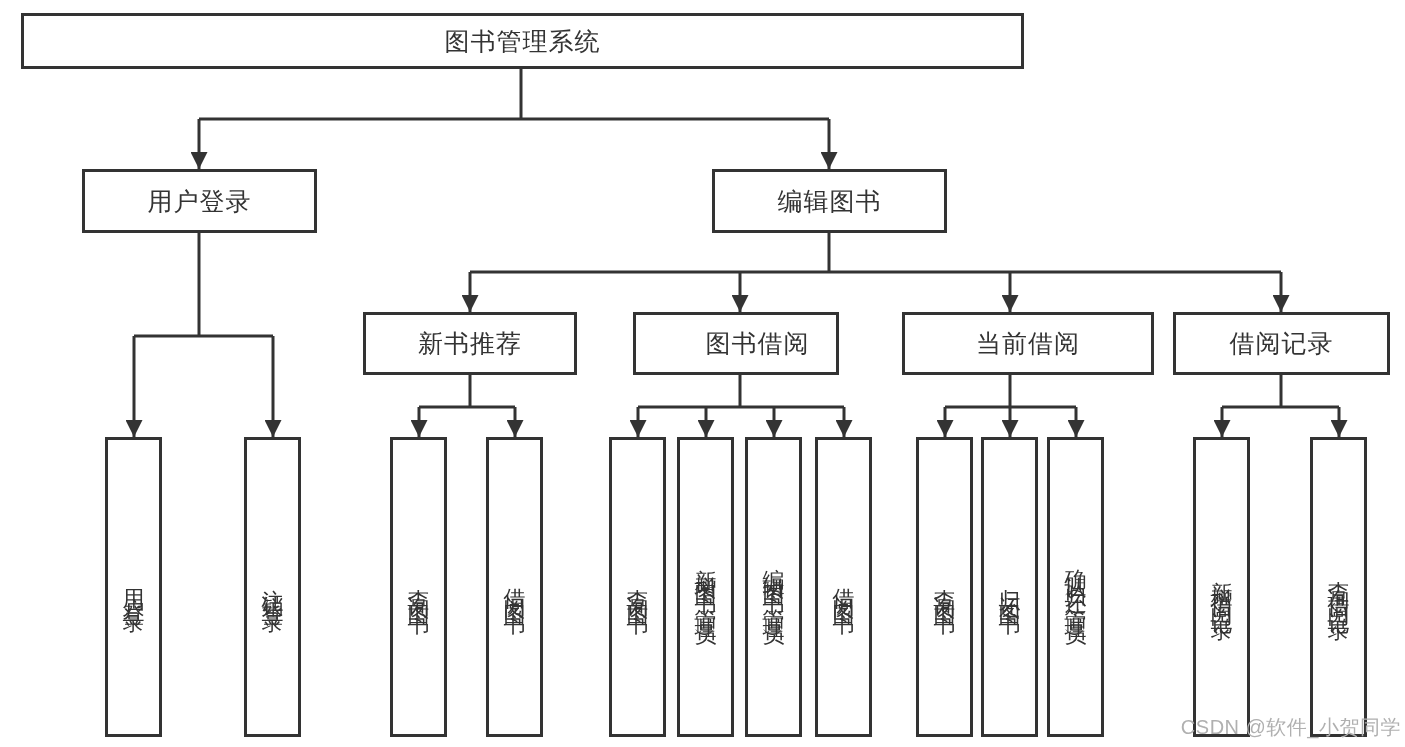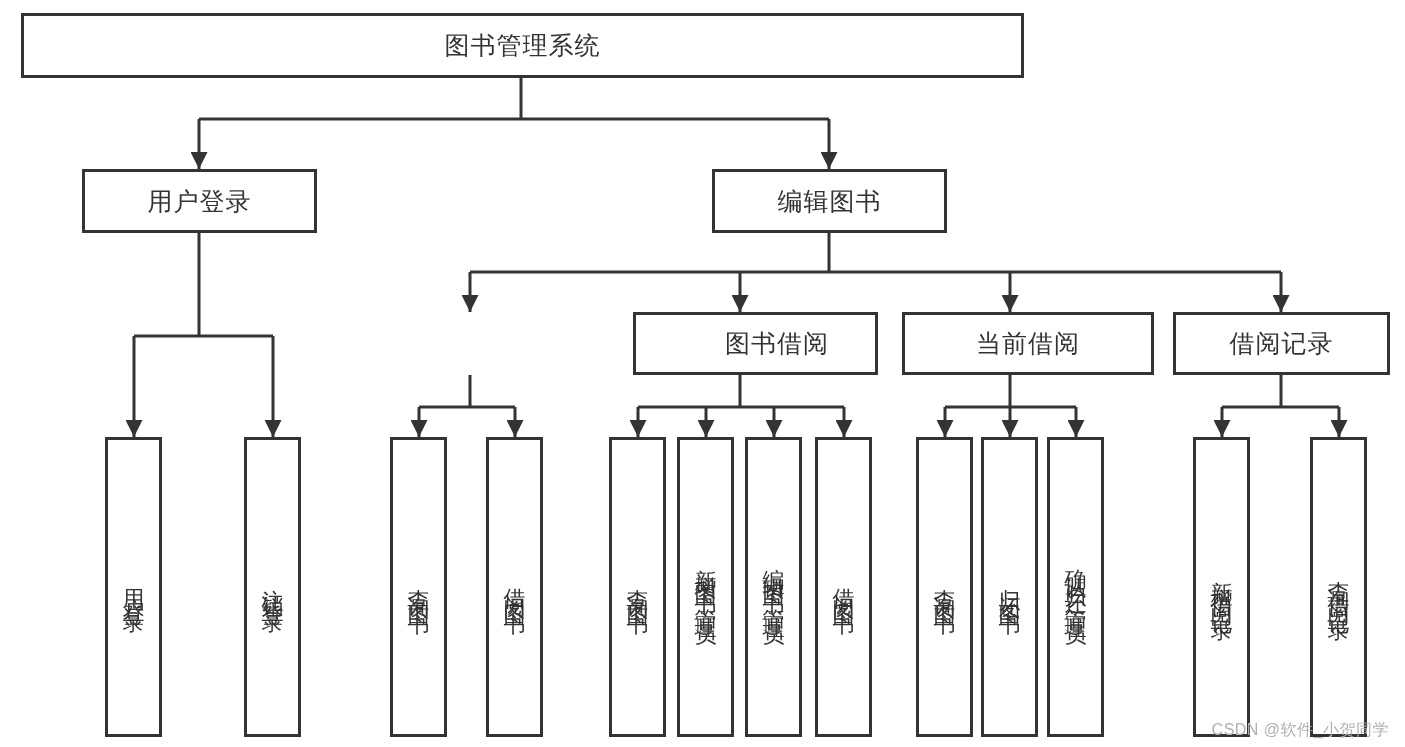--- a/index.html
+++ b/index.html
@@ -63,23 +63,23 @@
     writing-mode:vertical-rl;
     text-orientation:mixed;
     white-space:nowrap;
     font-size:22px;
     letter-spacing:8px;
     line-height:1.1;
     color:var(--color-text);
   }
   .watermark{
     position:absolute;
-    right:16px;
+    right:4px;
     bottom:6px;
-    font-size:16px;
+    font-size:20px;
     letter-spacing:0.5px;
     color:var(--color-watermark);
     z-index:3;
   }
 </style>
 </head>
 <body>
 
 <div class="canvas">
 
@@ -138,32 +138,35 @@
     </g>
 
     <g>
       <path class="wire" d="M1281 375 V407"></path>
       <path class="wire" d="M1222 407 H1339"></path>
       <path class="wire" d="M1222 407 V437" marker-end="url(#arrow)"></path>
       <path class="wire" d="M1339 407 V437" marker-end="url(#arrow)"></path>
     </g>
   </svg>
 
-  <div class="hbox" style="left:21px;top:13px;width:1003px;height:65px;">
+  <div class="hbox" style="left:21px;top:13px;width:1003px;height:56px;">
     <span>图书管理系统</span>
   </div>
 
   <div class="hbox" style="left:82px;top:169px;width:235px;height:64px;">
     <span>用户登录</span>
   </div>
   <div class="hbox" style="left:712px;top:169px;width:235px;height:64px;">
     <span>编辑图书</span>
   </div>
 
-  <div class="hbox" style="left:633px;top:312px;width:245px;height:63px;padding-left:43px;">
+  <div class="hbox" style="left:363px;top:312px;width:214px;height:63px;">
+    <span>新书推荐</span>
+  </div>
+  <div class="hbox" style="left:633px;top:312px;width:206px;height:63px;padding-left:43px;">
     <span>图书借阅</span>
   </div>
   <div class="hbox" style="left:902px;top:312px;width:252px;height:63px;">
     <span>当前借阅</span>
   </div>
   <div class="hbox" style="left:1173px;top:312px;width:217px;height:63px;">
     <span>借阅记录</span>
   </div>
 
   <div class="vbox" style="left:105px;">

